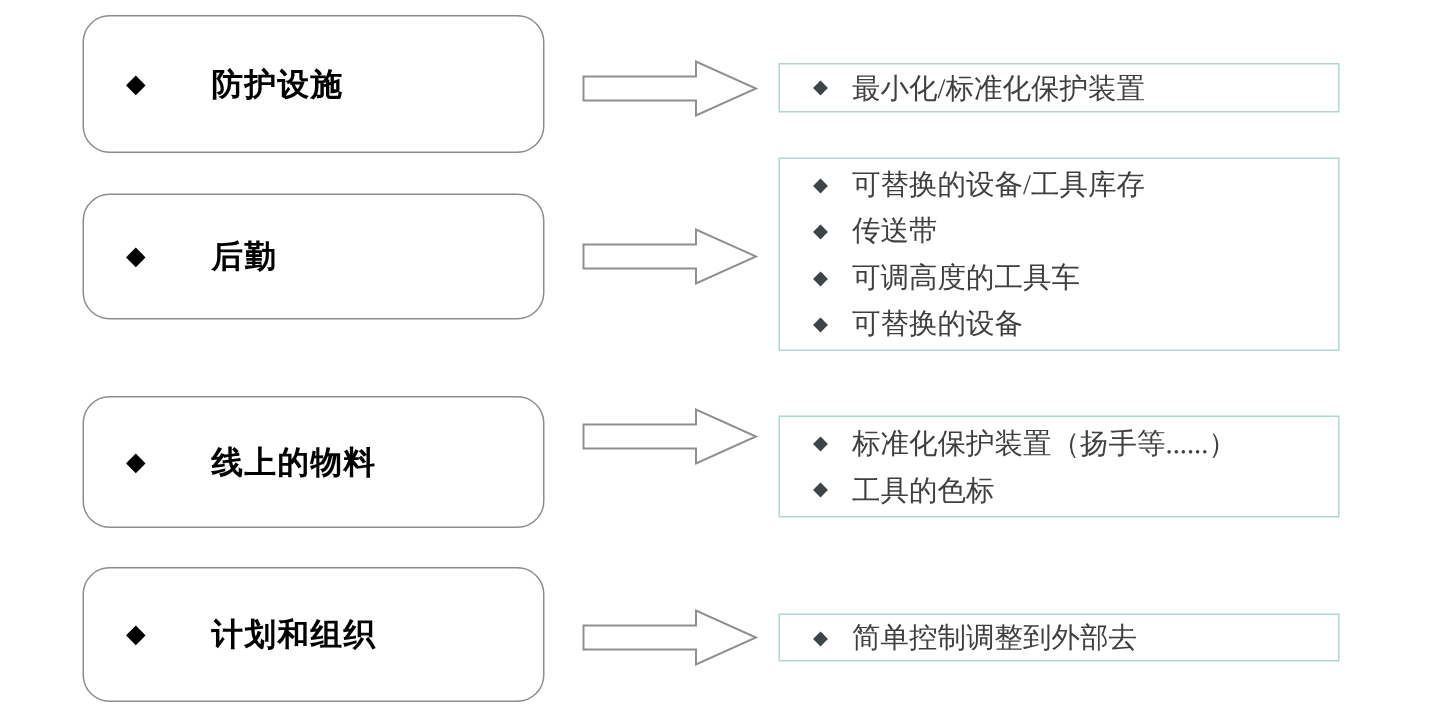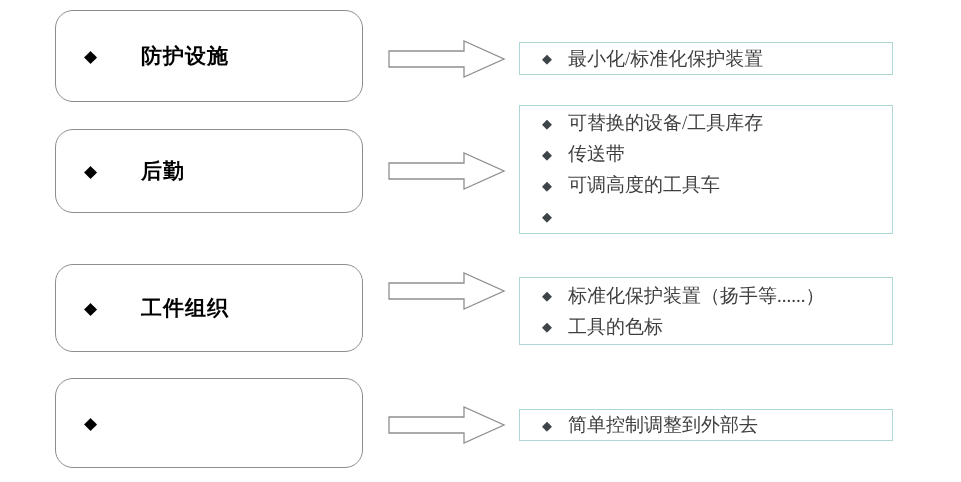--- a/index.html
+++ b/index.html
@@ -137,27 +137,28 @@
     <div class="det-row">
       <span class="det-bullet">◆</span>
       <span class="det-text">传送带</span>
     </div>
     <div class="det-row">
       <span class="det-bullet">◆</span>
       <span class="det-text">可调高度的工具车</span>
     </div>
     <div class="det-row">
       <span class="det-bullet">◆</span>
+      <span class="det-text">可替换的设备</span>
     </div>
   </div>
 
   <div class="cat-box" style="left:55px; top:264px; width:308px; height:88px;">
     <div class="cat-inner">
       <span class="cat-bullet">◆</span>
-      <span class="cat-label">工件组织</span>
+      <span class="cat-label">线上的物料</span>
     </div>
   </div>
 
   <div class="arrow" style="left:388px; top:272px; width:118px; height:38px;">
     <svg width="118" height="38" viewBox="0 0 118 38">
       <polygon points="1,11 76,11 76,1 116,19 76,37 76,27 1,27" fill="#ffffff" stroke="#8f8f8f" stroke-width="1.3" stroke-linejoin="miter"></polygon>
     </svg>
   </div>
 
   <div class="det-box" style="left:519px; top:277px; width:374px; height:68px;">
@@ -167,20 +168,21 @@
     </div>
     <div class="det-row">
       <span class="det-bullet">◆</span>
       <span class="det-text">工具的色标</span>
     </div>
   </div>
 
   <div class="cat-box" style="left:55px; top:378px; width:308px; height:90px;">
     <div class="cat-inner">
       <span class="cat-bullet">◆</span>
+      <span class="cat-label">计划和组织</span>
     </div>
   </div>
 
   <div class="arrow" style="left:388px; top:406px; width:118px; height:38px;">
     <svg width="118" height="38" viewBox="0 0 118 38">
       <polygon points="1,11 76,11 76,1 116,19 76,37 76,27 1,27" fill="#ffffff" stroke="#8f8f8f" stroke-width="1.3" stroke-linejoin="miter"></polygon>
     </svg>
   </div>
 
   <div class="det-box" style="left:519px; top:409px; width:374px; height:32px;">

